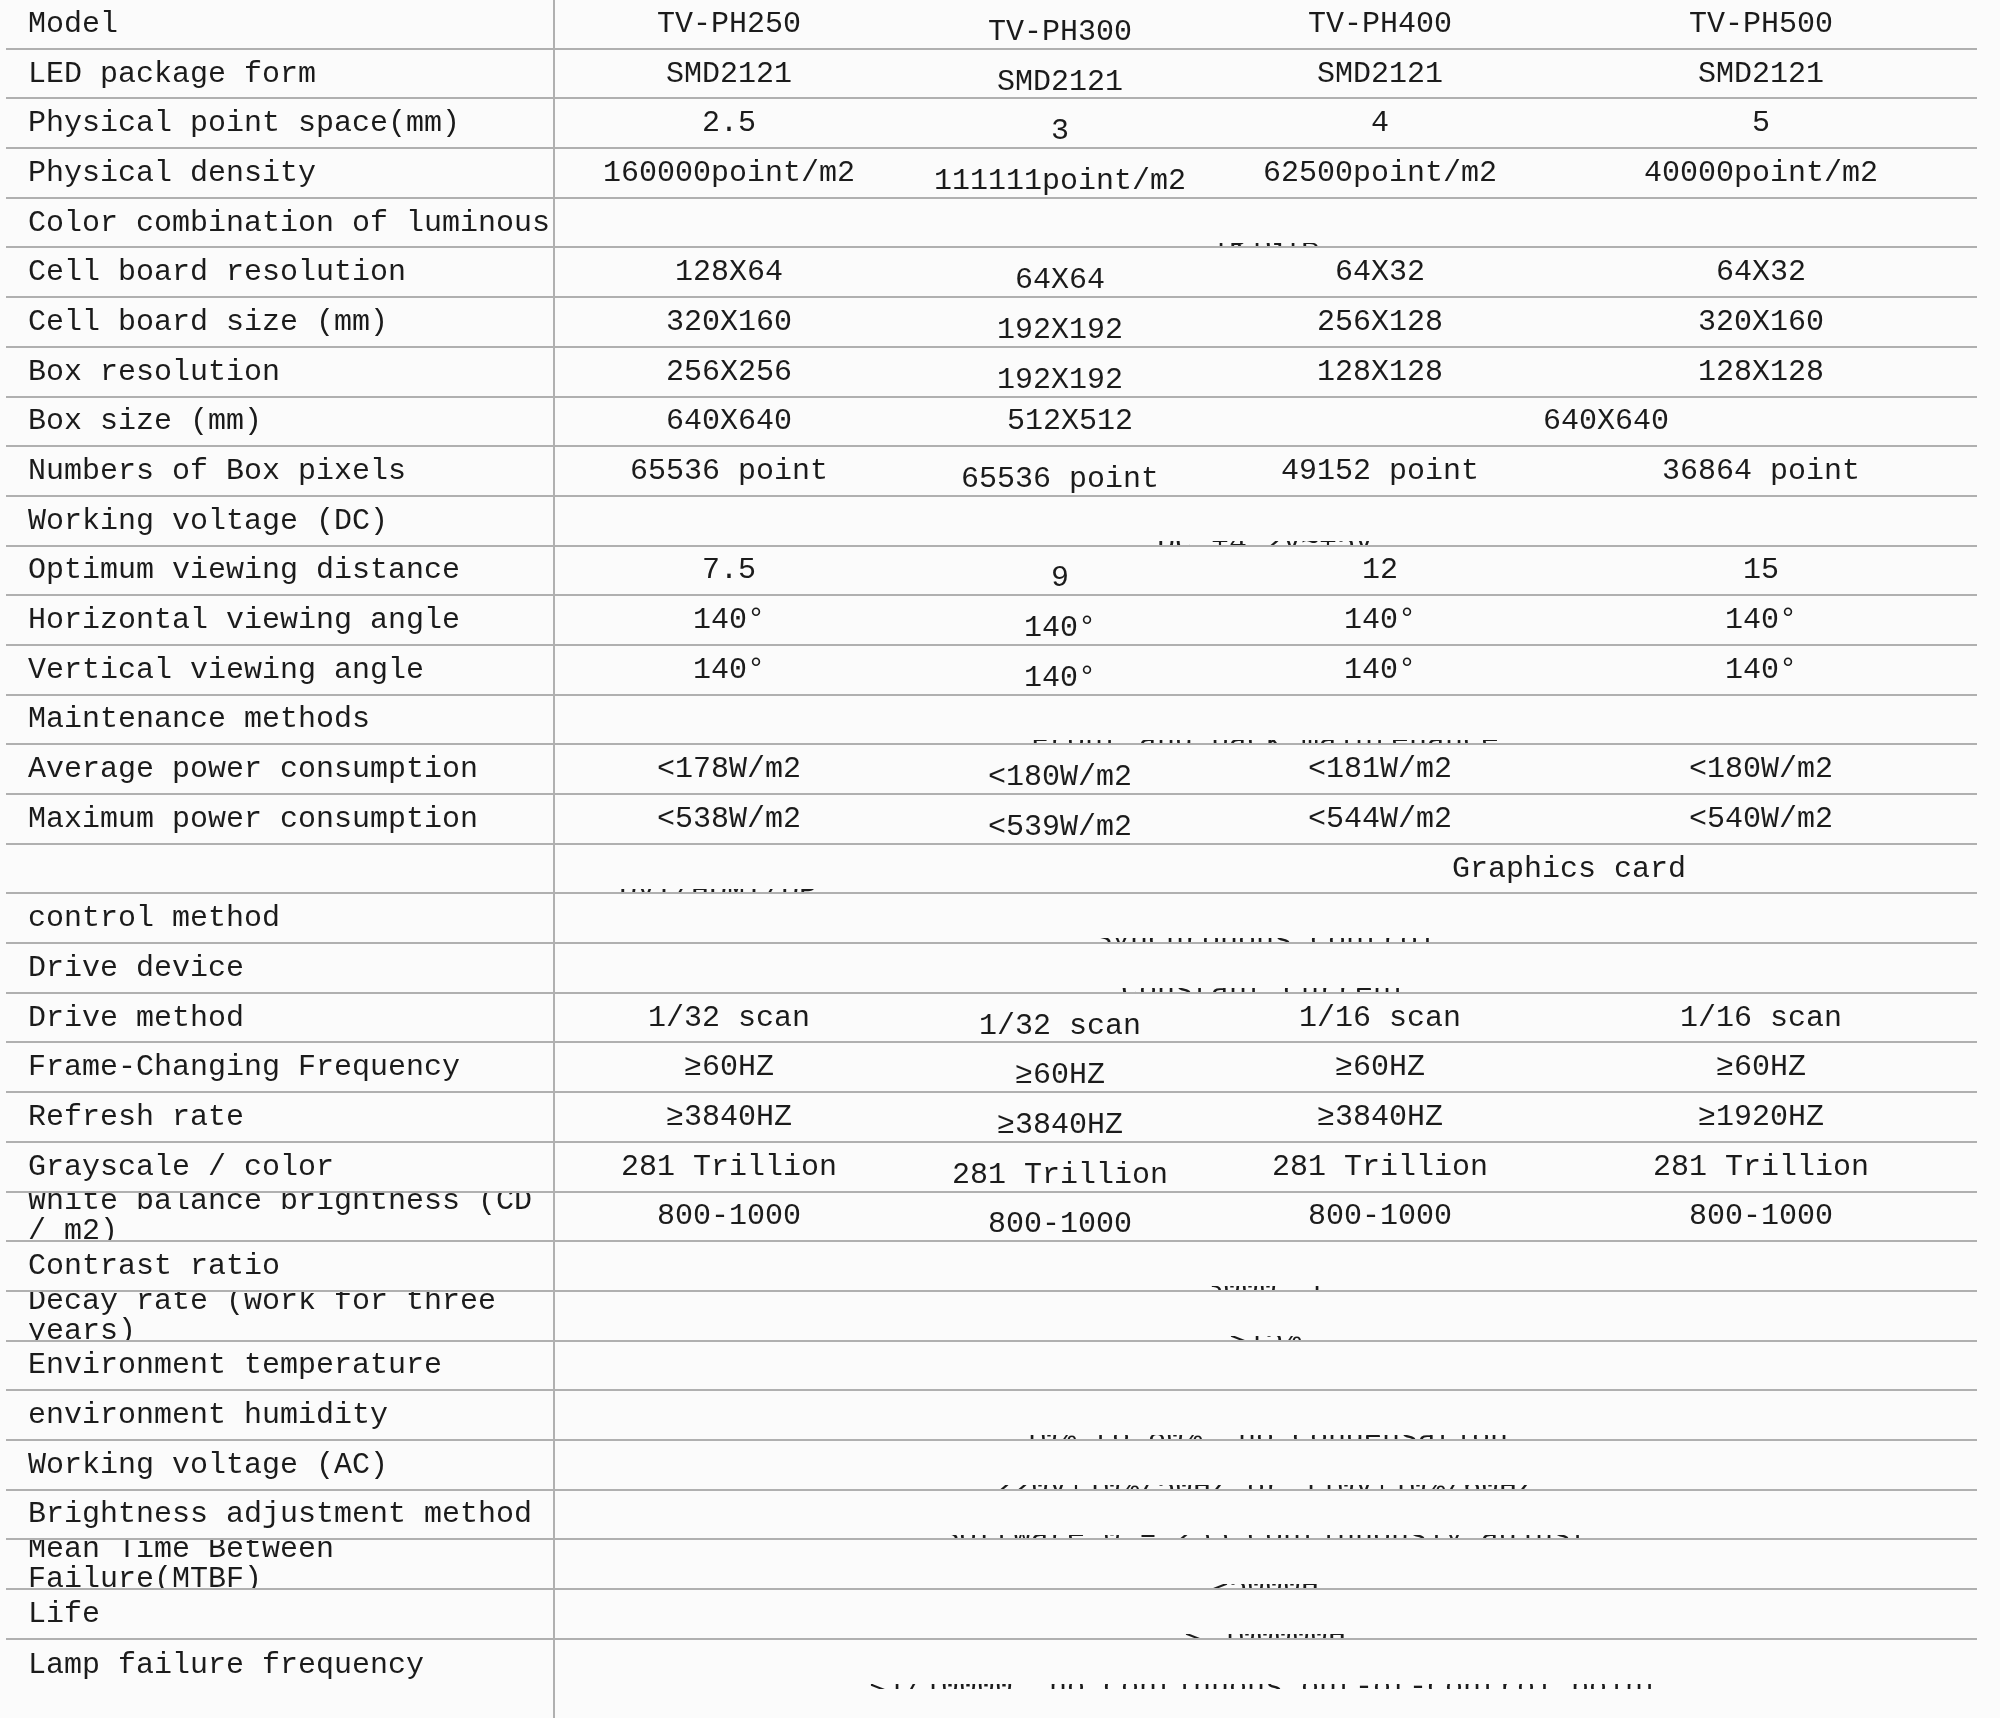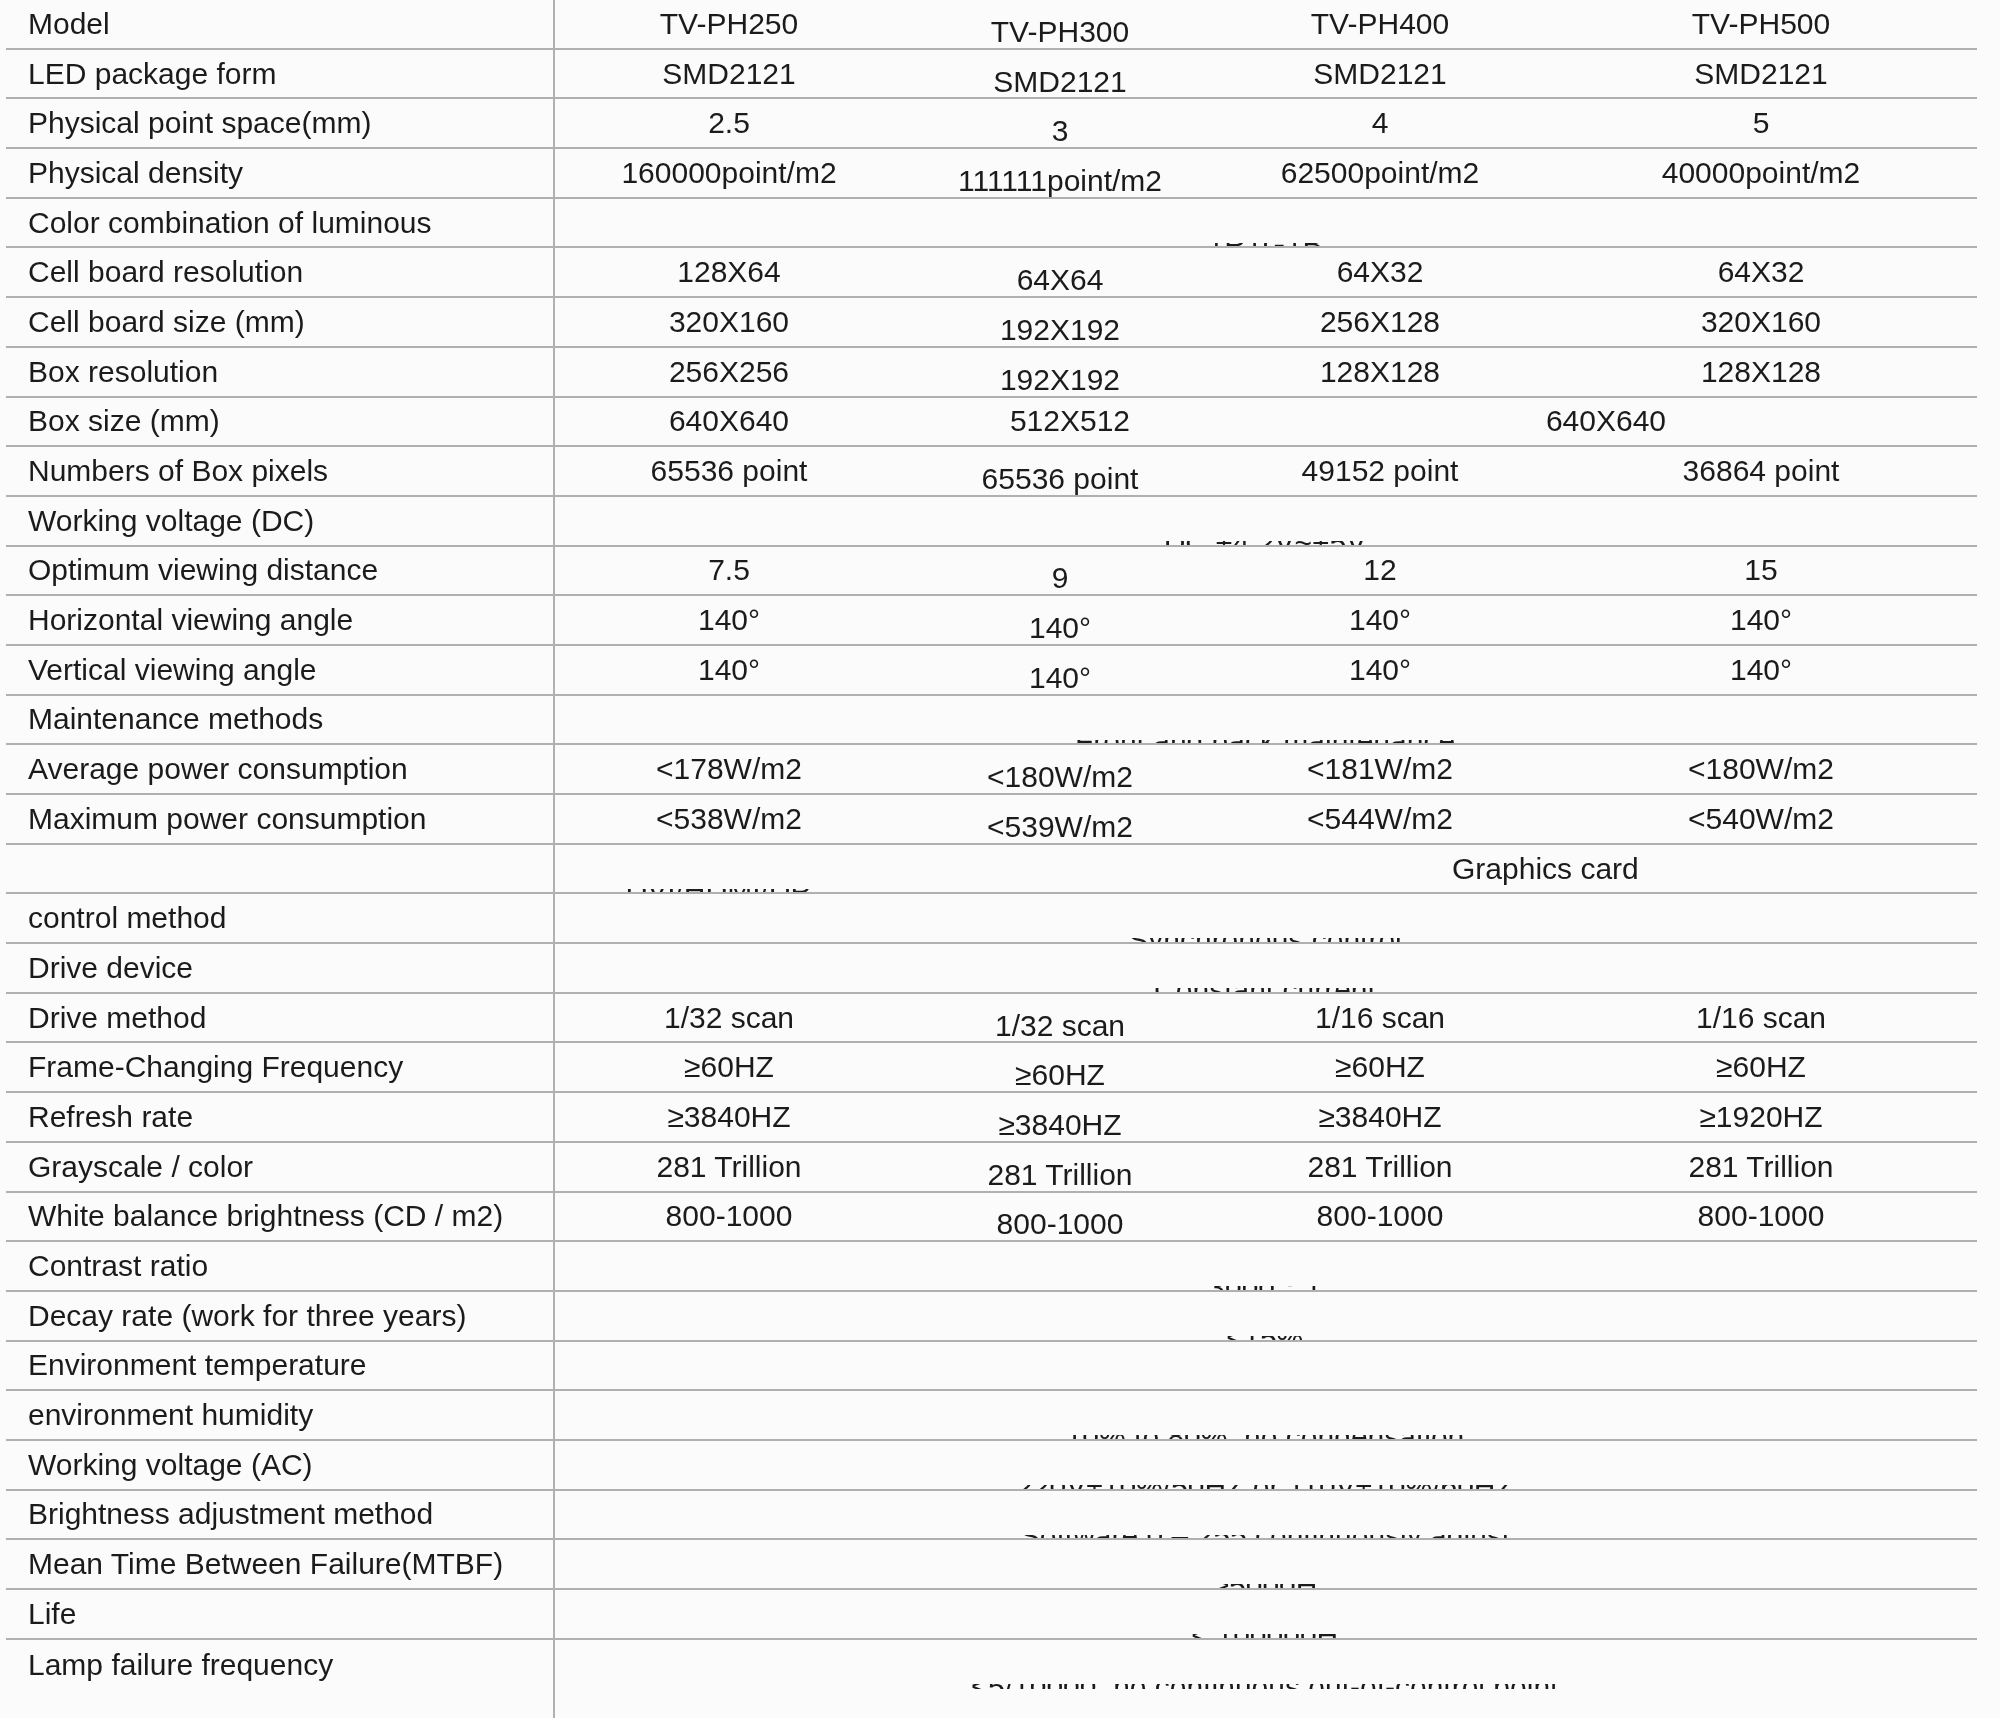--- a/index.html
+++ b/index.html
@@ -6,21 +6,21 @@
     margin: 0;
     padding: 0;
     background: #ffffff;
   }
   .page {
     position: relative;
     width: 2000px;
     height: 1718px;
     background: #fbfbfb;
     overflow: hidden;
-    font-family: Liberation Sans, sans-serif;
+    font-family: Liberation Mono, monospace;
     color: #1b1b1b;
   }
   .rows {
     position: absolute;
     top: 0;
     left: 6px;
     width: 1971px;
   }
   .row {
     display: flex;
@@ -257,17 +257,17 @@
       <div class="row">
         <div class="cell label">Mean Time Between Failure(MTBF)</div>
         <div class="cell merged">≥5000H</div>
       </div>
       <div class="row">
         <div class="cell label">Life</div>
         <div class="cell merged">≤ 100000H</div>
       </div>
       <div class="row">
         <div class="cell label">Lamp failure frequency</div>
-        <div class="cell merged">≤5/10000  no continuous out-of-control point</div>
+        <div class="cell merged">≤1/10000  no continuous out-of-control point</div>
       </div>
     </div>
   <div class="vline"></div>
 </div>
 
 </body></html>

